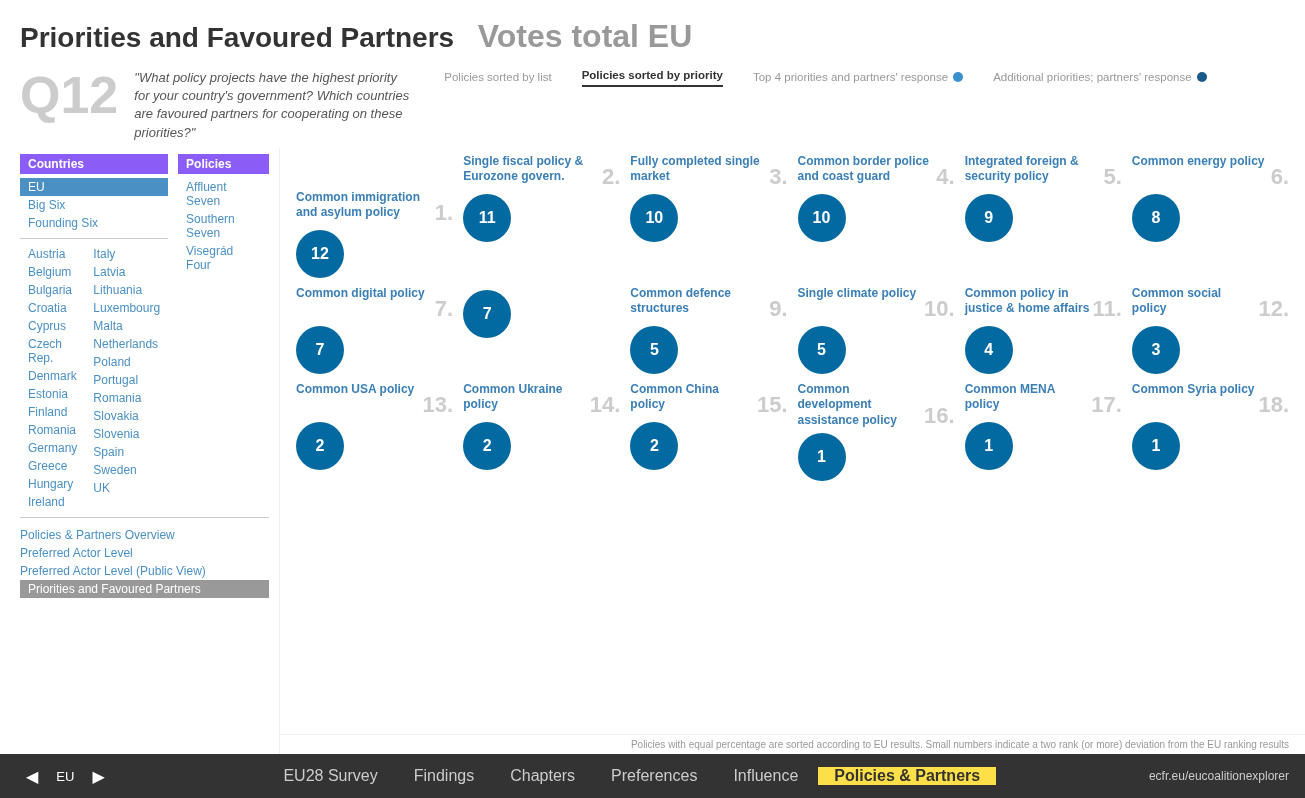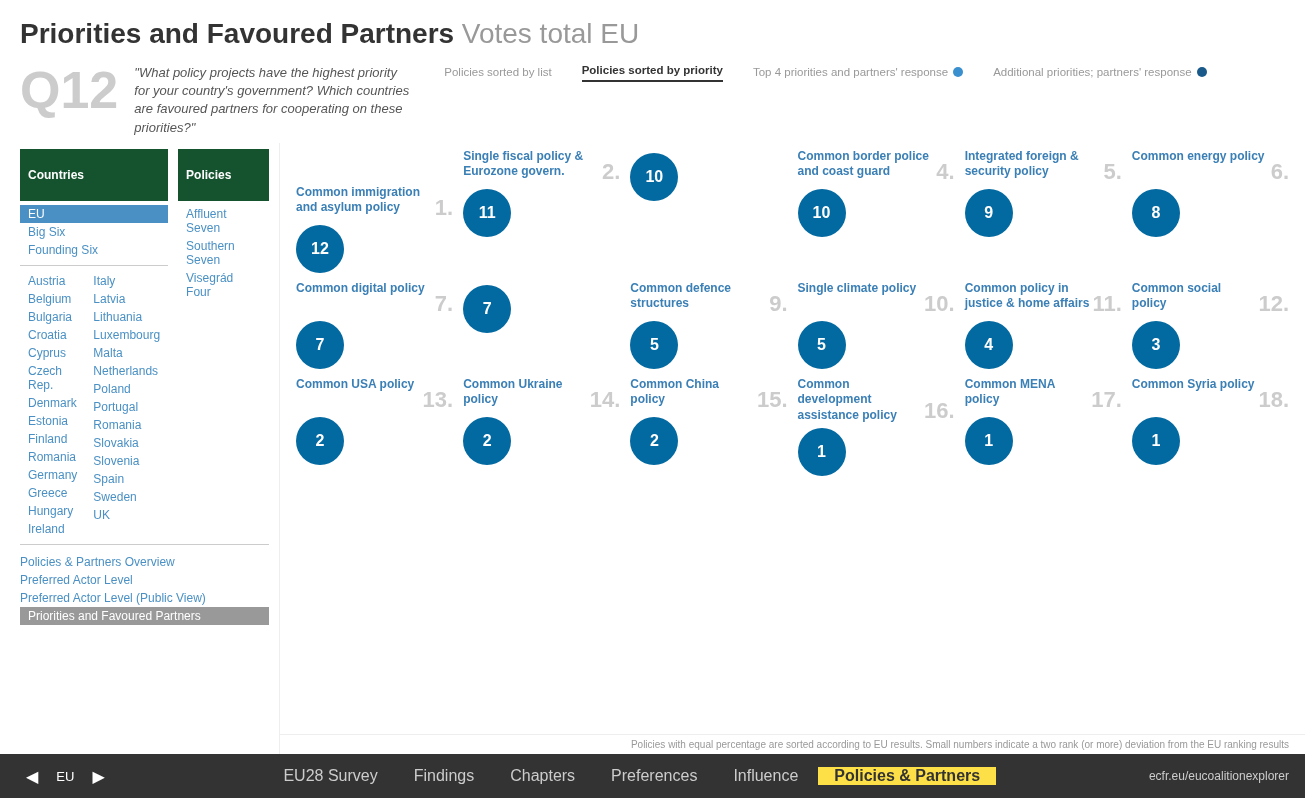--- a/index.html
+++ b/index.html
@@ -3,21 +3,21 @@
   <meta charset="utf-8">
   <style>
     * { box-sizing: border-box; margin: 0; padding: 0; }
     body { font-family: Arial, sans-serif; background: #fff; width: 1305px; height: 798px; overflow: hidden; font-size: 13px; color: #333; }
 
     .main-container { display: flex; flex-direction: column; height: 798px; }
 
     
     .header { padding: 18px 20px 8px 20px; }
     .header-title { font-size: 28px; font-weight: bold; color: #333; display: inline; }
-    .header-subtitle { font-size: 28px; color: #999; font-weight: normal; margin-left: 4px; display: inline; }
+    .header-subtitle { font-size: 32px; color: #999; font-weight: bold; margin-left: 20px; display: inline; }
 
     
     .question-area { display: flex; align-items: flex-start; padding: 6px 20px 6px 20px; }
     .q-number { font-size: 52px; color: #ccc; font-weight: bold; margin-right: 16px; line-height: 1; }
     .q-text { font-size: 13px; color: #555; max-width: 280px; line-height: 1.4; font-style: italic; }
     .q-text::before { content: '"'; }
     .q-text::after { content: '"'; }
 
     
     .tabs { display: flex; align-items: flex-end; margin-left: 30px; gap: 30px; }
@@ -26,21 +26,21 @@
     .tab-with-dot { display: flex; align-items: center; gap: 5px; }
     .dot { width: 10px; height: 10px; border-radius: 50%; display: inline-block; }
     .dot-blue { background: #3a8fce; }
     .dot-darkblue { background: #1a5a8a; }
 
     
     .content { display: flex; flex: 1; overflow: hidden; }
 
     
     .sidebar { width: 280px; min-width: 280px; padding: 6px 10px 6px 20px; border-right: 1px solid #eee; overflow-y: auto; }
-    .sidebar-section-title { background: #14532d; color: #fff; padding: 19px 8px; font-size: 12px; font-weight: bold; margin-bottom: 4px; }
+    .sidebar-section-title { background: #8b5cf6; color: #fff; padding: 3px 8px; font-size: 12px; font-weight: bold; margin-bottom: 4px; }
     .sidebar-group-header { background: #4a90c4; color: #fff; padding: 2px 8px; font-size: 12px; cursor: pointer; }
     .sidebar-item { padding: 2px 8px; font-size: 12px; color: #4a90c4; cursor: pointer; }
     .sidebar-divider { border: none; border-top: 1px solid #ccc; margin: 6px 0; }
 
     .sidebar-two-col { display: flex; gap: 0; }
     .sidebar-col { flex: 1; }
 
     .sidebar-footer { margin-top: 8px; }
     .sidebar-link { display: block; font-size: 12px; color: #4a90c4; cursor: pointer; padding: 2px 0; }
     .sidebar-link.selected { background: #999; color: #fff; padding: 2px 8px; }
@@ -171,20 +171,24 @@
               <div class="policy-circle">12</div>
             </div>
             <div class="policy-cell">
               <div style="display: flex; justify-content: space-between; width: 100%; align-items: flex-start;">
                 <div class="policy-name">Single fiscal policy &amp; Eurozone govern.</div>
                 <div class="policy-rank">2.</div>
               </div>
               <div class="policy-circle">11</div>
             </div>
             <div class="policy-cell">
+              <div style="display: flex; justify-content: space-between; width: 100%; align-items: flex-start;">
+                <div class="policy-name">Fully completed single market</div>
+                <div class="policy-rank">3.</div>
+              </div>
               <div class="policy-circle">10</div>
             </div>
             <div class="policy-cell">
               <div style="display: flex; width: 100%; align-items: flex-start;">
                 <div class="policy-name">Common border police and coast guard</div>
                 <div class="policy-rank">4.</div>
               </div>
               <div class="policy-circle">10</div>
             </div>
             <div class="policy-cell">

